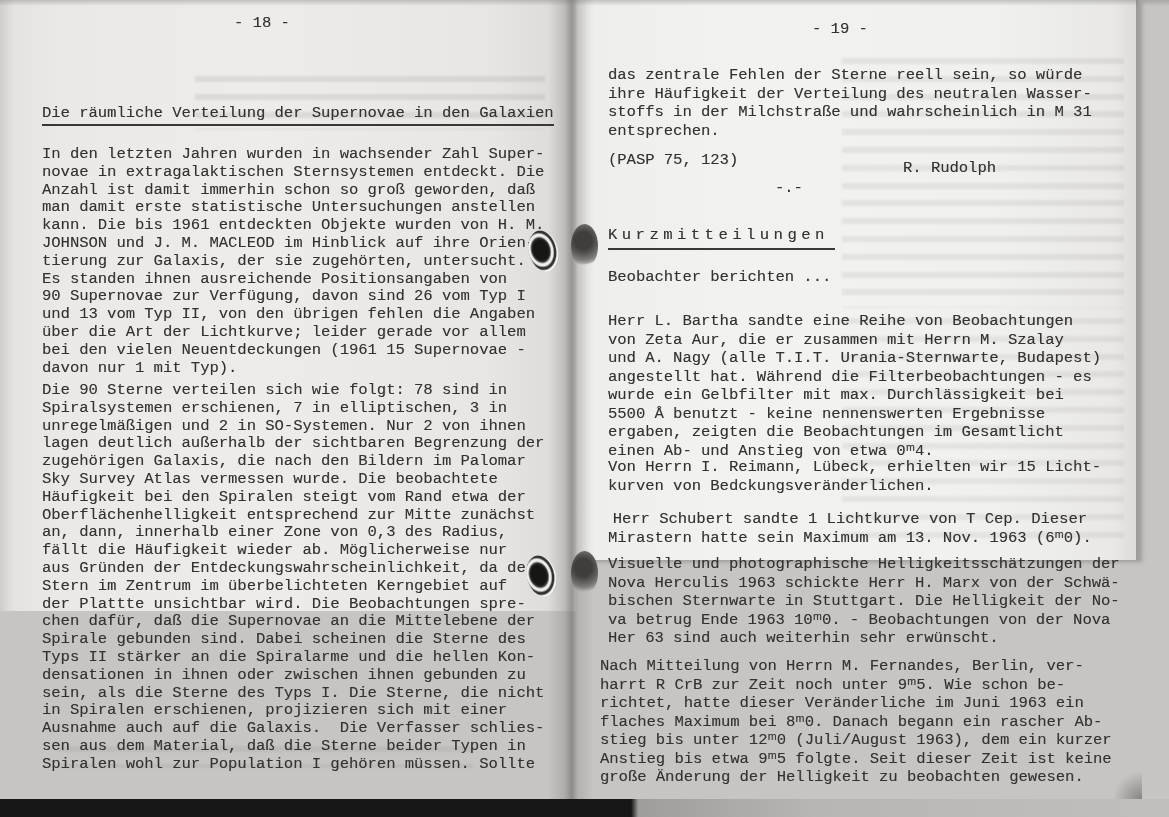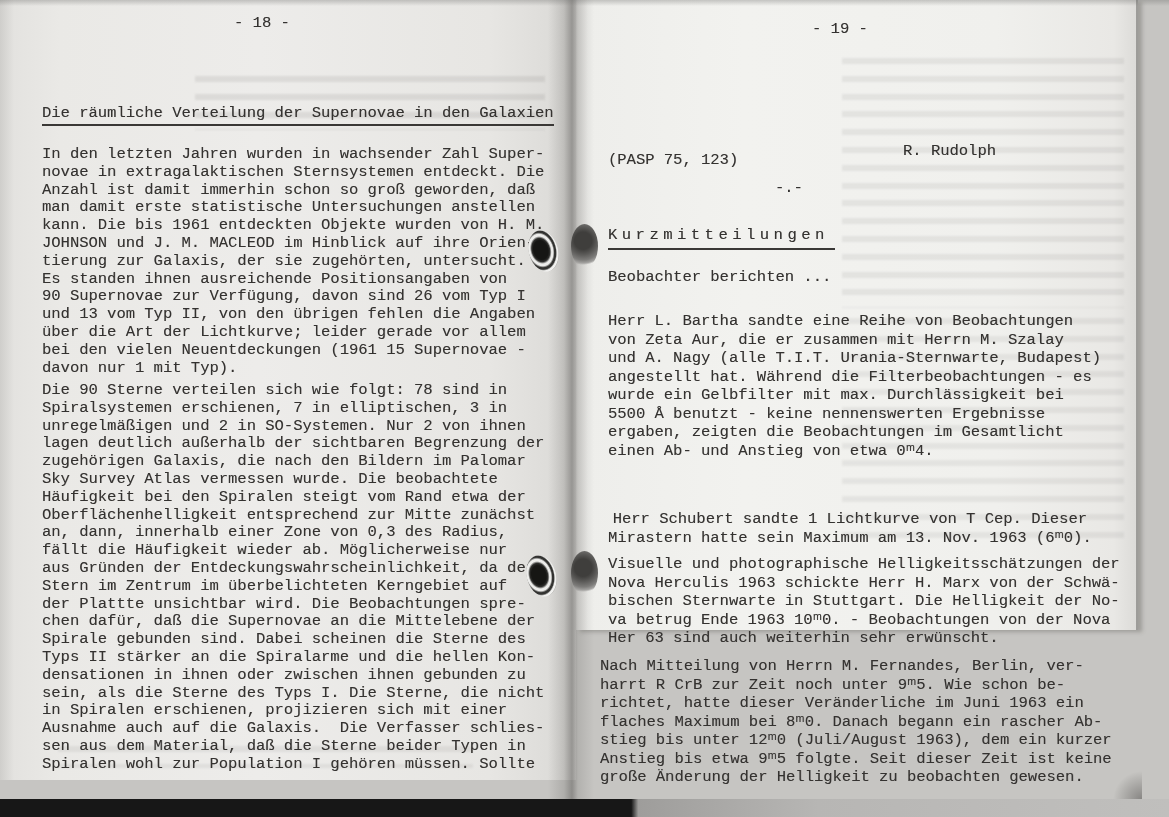--- a/index.html
+++ b/index.html
@@ -1,41 +1,41 @@
 <!DOCTYPE html>
 <html><head>
 <meta charset="utf-8">
 <title>Scanned journal spread</title>
 <style>
   html,body{margin:0;padding:0;background:#c6c5c2;}
   #stage{position:relative;width:1169px;height:817px;overflow:hidden;
          background:#c6c5c2;font-family:"Liberation Mono","DejaVu Sans Mono",monospace;
          color:#343230;}
   .page{position:absolute;top:0;}
-  .page.left{left:0;width:576px;height:780px;
+  .page.left{left:0;width:576px;height:611px;
     background:linear-gradient(90deg,#cfcecb 0px,#e4e3e0 14px,#eae9e6 60px,#edecea 45%,#e7e6e3 85%,#dcdbd8 97%,#d2d1ce 100%);}
-  .page.right{left:576px;width:560px;height:630px;
+  .page.right{left:576px;width:560px;height:560px;
     background:linear-gradient(90deg,#d8d7d4 0px,#eeeeeb 12px,#f2f2ef 30%,#f0f0ed 75%,#e9e8e5 96%,#dcdbd8 100%);
     border-right:2px solid #9d9c99;box-shadow:4px 2px 4px rgba(110,108,105,0.45);}
   .txt{position:absolute;white-space:pre;font-size:15.5px;
        text-shadow:0.3px 0.3px 0 rgba(52,50,46,0.35);}
   
   .pn-l{left:234px;top:14px;}
   .rubric-box{position:absolute;left:44px;top:50px;display:inline-block;
       border:2px solid #4a4846;border-right:none;padding:4px 16px 5px 8px;}
   .rubric-box .txt-in{position:static;white-space:pre;font-size:15.5px;
       text-shadow:0.3px 0.3px 0 rgba(52,50,46,0.35);}
   .article-title{left:42px;top:104px;border-bottom:2px solid #3a3836;padding-bottom:2px;}
   .p-l1{left:42px;top:146px;line-height:17.8px;}
   .p-l2{left:42px;top:382px;line-height:17.8px;}
   
   .pn-r{left:236px;top:20px;}
   .p-r0{left:32px;top:66px;line-height:18.5px;}
   .ref{left:32px;top:151px;text-align:right;}
-  .author{left:327px;top:142px;}
+  .author{left:327px;top:159px;}
   .sep{left:199px;top:179px;}
   .section-title{left:32px;top:226px;letter-spacing:4.5px;border-bottom:2px solid #3a3836;
       padding-bottom:4px;padding-right:6px;}
   .subtitle{left:32px;top:268px;}
   .n0{left:32px;top:312px;line-height:18.5px;}
   .n1{left:32px;top:458px;line-height:18.5px;}
   .n2{left:32px;top:510px;line-height:18.5px;text-align:center;}
   .n3{left:32px;top:555px;line-height:18.5px;}
   .n4{left:24px;top:657px;line-height:18.5px;}
   
@@ -110,33 +110,39 @@
 in Spiralen erschienen, projizieren sich mit einer
 Ausnahme auch auf die Galaxis.  Die Verfasser schlies-
 sen aus dem Material, daß die Sterne beider Typen in
 Spiralen wohl zur Population I gehören müssen. Sollte</div>
   </div>
 
   <div class="page right">
     <div class="bleed b3"></div>
     <div class="bleed b4"></div>
     <div class="txt pn-r">- 19 -</div>
+    <div class="txt p-r0">das zentrale Fehlen der Sterne reell sein, so würde
+ihre Häufigkeit der Verteilung des neutralen Wasser-
+stoffs in der Milchstraße und wahrscheinlich in M 31
+entsprechen.</div>
     <div class="txt ref">(PASP 75, 123)</div>
     <div class="txt author">R. Rudolph</div>
     <div class="txt sep">-.-</div>
     <div class="txt subtitle">Beobachter berichten ...</div>
     <div class="txt section-title">Kurzmitteilungen</div>
     <div class="txt n0">Herr L. Bartha sandte eine Reihe von Beobachtungen
 von Zeta Aur, die er zusammen mit Herrn M. Szalay
 und A. Nagy (alle T.I.T. Urania-Sternwarte, Budapest)
 angestellt hat. Während die Filterbeobachtungen - es
 wurde ein Gelbfilter mit max. Durchlässigkeit bei
 5500 Å benutzt - keine nennenswerten Ergebnisse
 ergaben, zeigten die Beobachtungen im Gesamtlicht
 einen Ab- und Anstieg von etwa 0ᵐ4.</div>
+    <div class="txt n1">Von Herrn I. Reimann, Lübeck, erhielten wir 15 Licht-
+kurven von Bedckungsveränderlichen.</div>
     <div class="txt n2">Herr Schubert sandte 1 Lichtkurve von T Cep. Dieser
 Mirastern hatte sein Maximum am 13. Nov. 1963 (6ᵐ0).</div>
     <div class="txt n3">Visuelle und photographische Helligkeitsschätzungen der
 Nova Herculis 1963 schickte Herr H. Marx von der Schwä-
 bischen Sternwarte in Stuttgart. Die Helligkeit der No-
 va betrug Ende 1963 10ᵐ0. - Beobachtungen von der Nova
 Her 63 sind auch weiterhin sehr erwünscht.</div>
     <div class="txt n4">Nach Mitteilung von Herrn M. Fernandes, Berlin, ver-
 harrt R CrB zur Zeit noch unter 9ᵐ5. Wie schon be-
 richtet, hatte dieser Veränderliche im Juni 1963 ein

